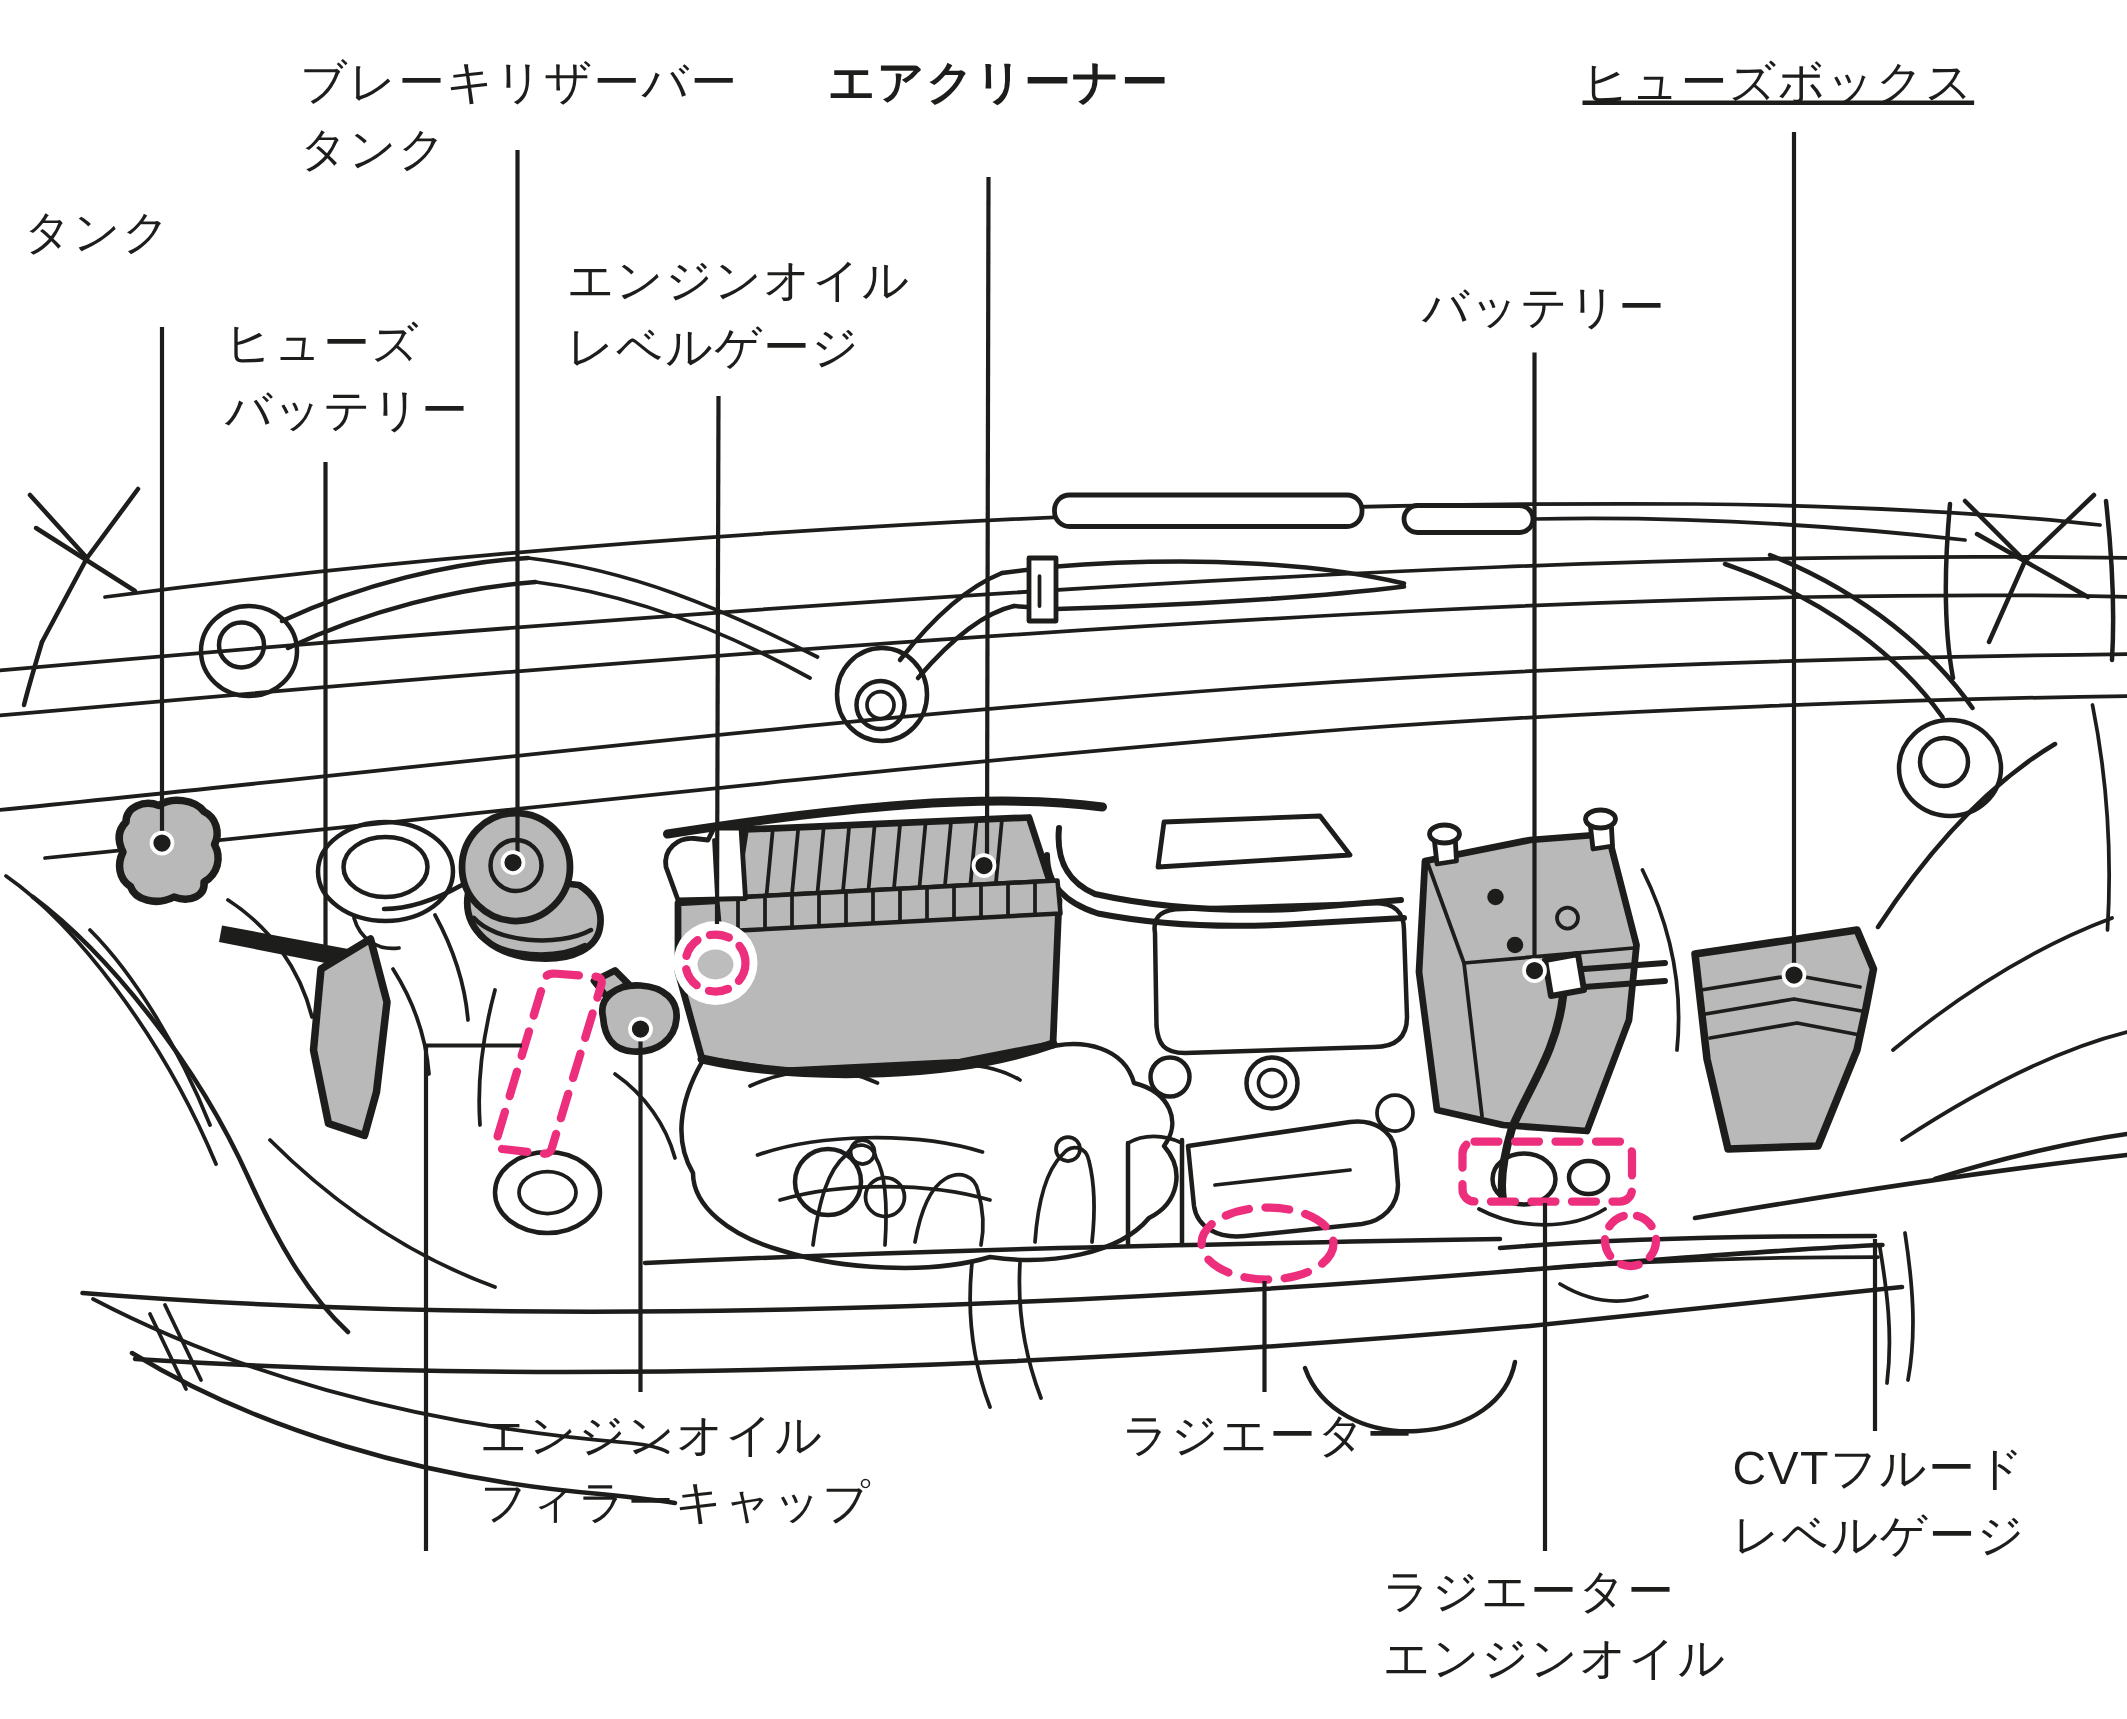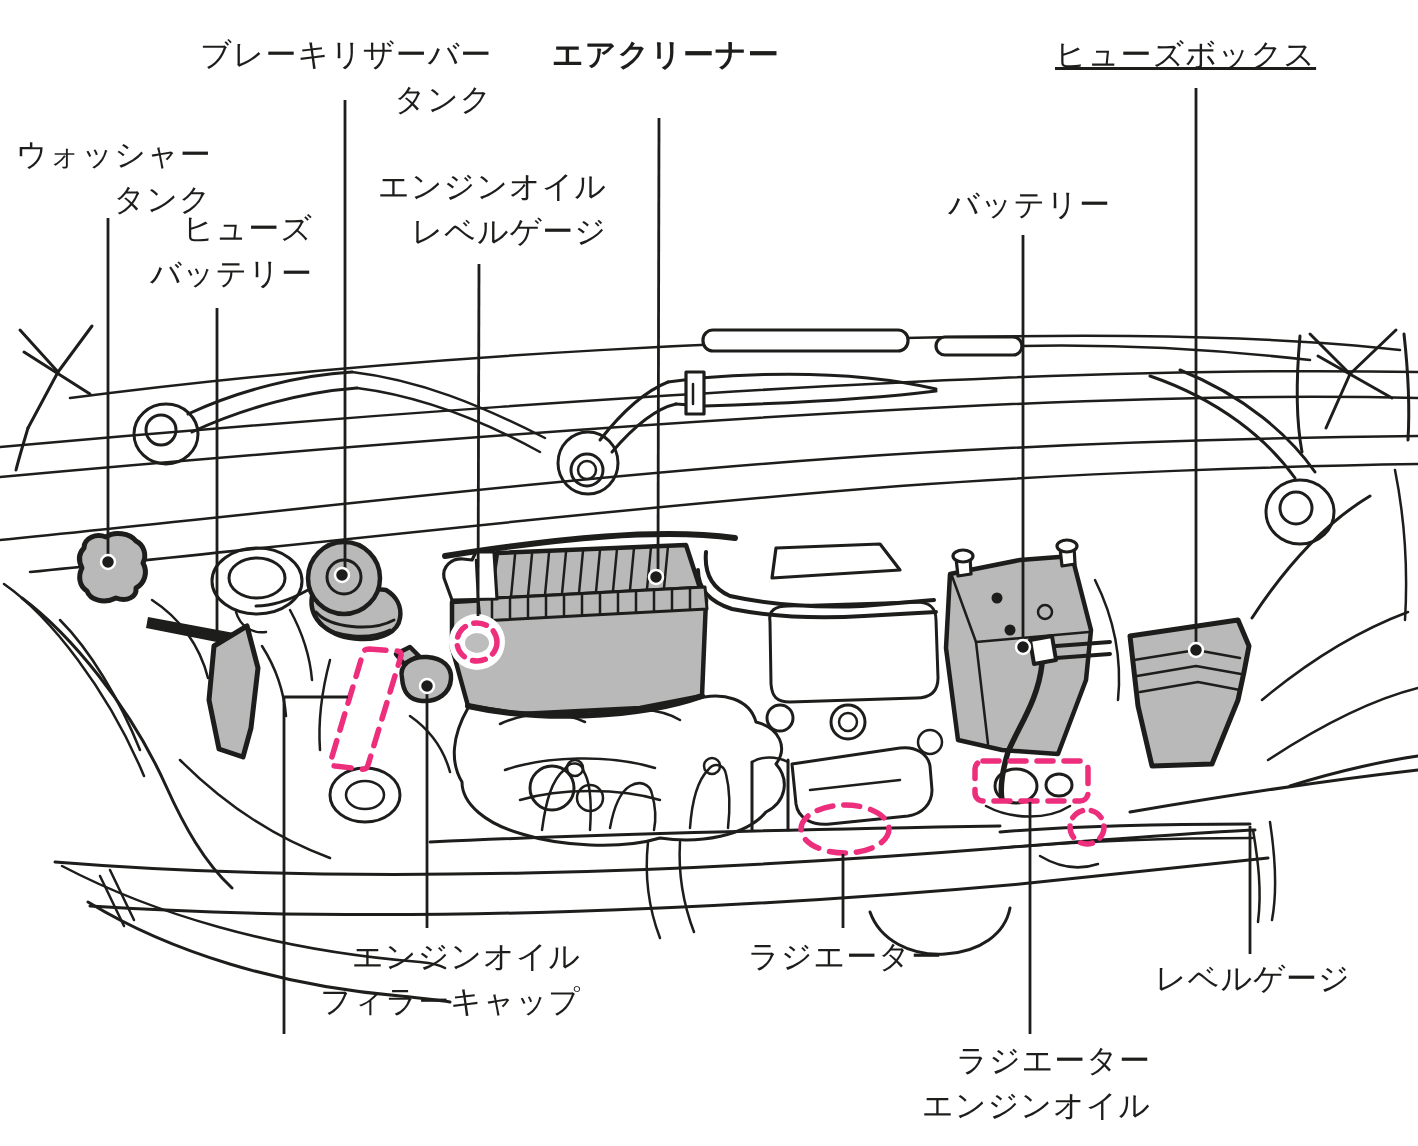--- a/index.html
+++ b/index.html
@@ -17,21 +17,21 @@
   .ln4{fill:none;stroke:var(--line);stroke-width:4;stroke-linecap:round;stroke-linejoin:round;}
   .ln6{fill:none;stroke:var(--line);stroke-width:6;stroke-linecap:round;stroke-linejoin:round;}
   .comp{fill:var(--gray);stroke:var(--line);stroke-width:4.5;stroke-linejoin:round;}
   .comp5{fill:var(--gray);stroke:var(--line);stroke-width:5;stroke-linejoin:round;}
   .whitebox{fill:#fff;stroke:var(--line);stroke-width:3.2;stroke-linejoin:round;}
   .blackfill{fill:var(--line);stroke:none;}
   .pink{fill:none;stroke:var(--pink);stroke-width:5.5;stroke-linecap:round;stroke-linejoin:round;}
   .leader{fill:none;stroke:var(--line);stroke-width:2.8;stroke-linecap:butt;}
   .dot{fill:var(--line);stroke:#fff;stroke-width:2.5;}
   .label{position:absolute;color:var(--line);font-size:31px;line-height:45px;
-         font-weight:500;letter-spacing:1px;white-space:nowrap;text-align:right;}
+         font-weight:500;letter-spacing:1px;white-space:nowrap;}
 </style>
 </head>
 <body>
 
 <div class="stage">
 
 <svg width="1418" height="1146" viewBox="0 0 1418 1146">
 
   <g>
     <path class="ln" d="M 70,398 C 400,355 800,334 1130,336 C 1230,337 1330,342 1400,350"></path>
@@ -260,21 +260,20 @@
     <div>ブレーキリザーバー</div>
     <div>タンク</div>
   </div>
   <div class="label" style="left:552px;top:32px;font-weight:bold;">
     <div>エアクリーナー</div>
   </div>
   <div class="label" style="left:1055px;top:32px;text-decoration:underline;">
     <div>ヒューズボックス</div>
   </div>
   <div class="label" style="left:16px;top:132px;">
-    <div>ウォッシャー</div>
     <div>タンク</div>
   </div>
   <div class="label" style="left:150px;top:206px;">
     <div>ヒューズ</div>
     <div>バッテリー</div>
   </div>
   <div class="label" style="left:378px;top:164px;">
     <div>エンジンオイル</div>
     <div>レベルゲージ</div>
   </div>
@@ -288,16 +287,17 @@
   <div class="label" style="left:206px;top:1038px;">
   </div>
   <div class="label" style="left:748px;top:934px;">
     <div>ラジエーター</div>
   </div>
   <div class="label" style="left:922px;top:1038px;">
     <div>ラジエーター</div>
     <div>エンジンオイル</div>
   </div>
   <div class="label" style="left:1155px;top:956px;">
+    <div>CVTフルード</div>
     <div>レベルゲージ</div>
   </div>
 
 </div>
 
 </body></html>

